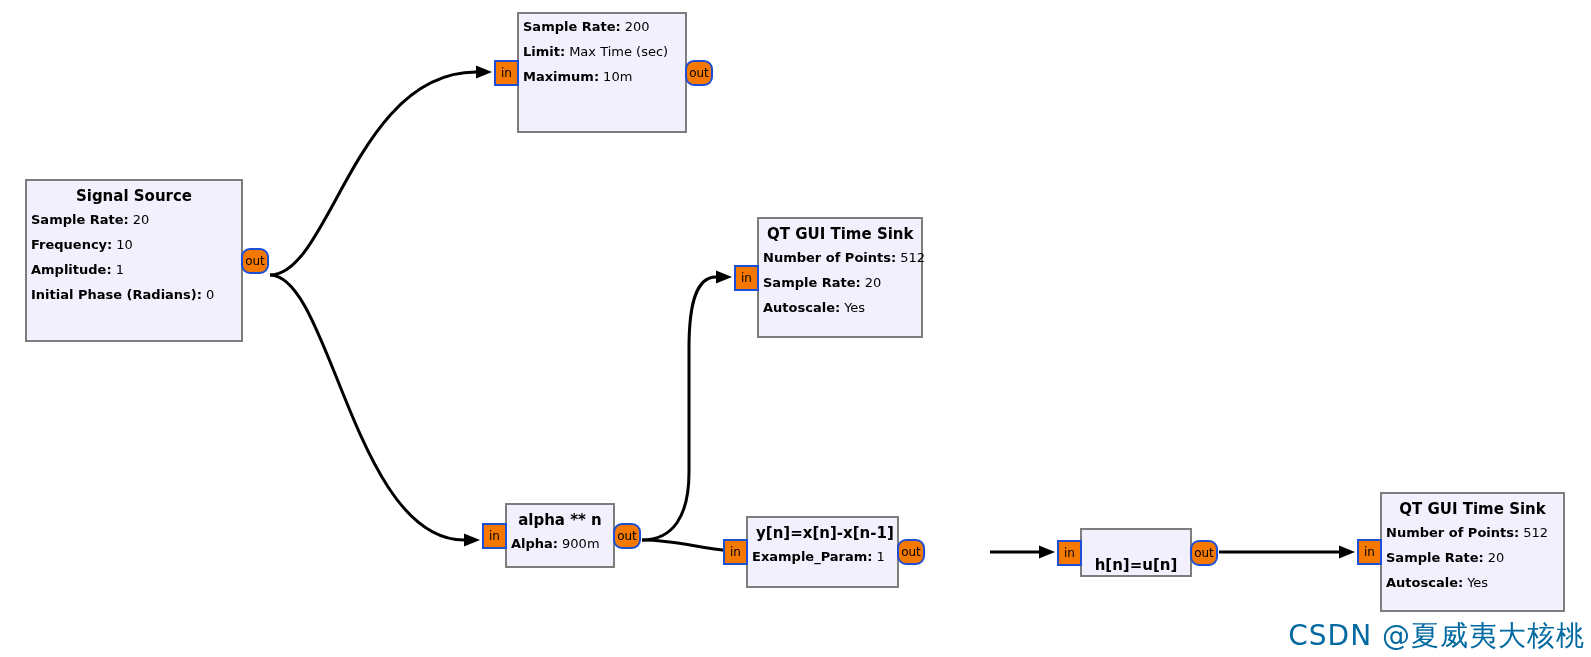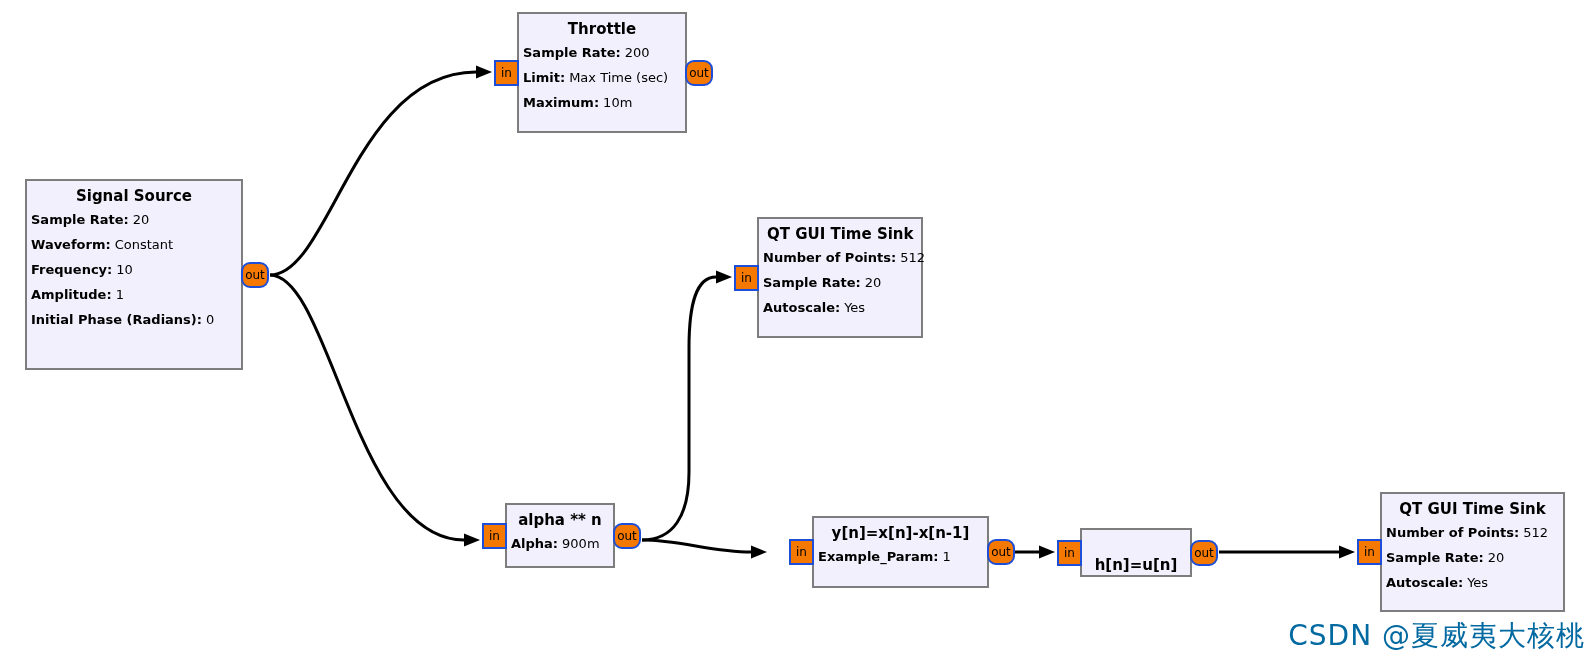--- a/index.html
+++ b/index.html
@@ -50,25 +50,25 @@
     font-size: 12px;
     display: flex;
     align-items: center;
     justify-content: center;
     z-index: 3;
   }
   .port.in  { left: -25px;  width: 25px; }
   .port.out { right: -28px; width: 28px; border-radius: 9px; }
 
   
-  #blk-signal-source { left: 25px;   top: 179px; width: 218px; height: 191px; }
+  #blk-signal-source { left: 25px;   top: 179px; width: 218px; height: 163px; }
   #blk-throttle      { left: 517px;  top: 12px;  width: 170px; height: 121px; }
   #blk-sink1         { left: 757px;  top: 217px; width: 166px; height: 121px; }
   #blk-alpha         { left: 505px;  top: 503px; width: 110px; height: 65px;  }
-  #blk-ynxn          { left: 812px;  top: 516px; width: 177px; height: 72px;  }
+  #blk-ynxn          { left: 746px;  top: 516px; width: 153px; height: 72px;  }
   #blk-hnun          { left: 1080px; top: 528px; width: 112px; height: 49px;
                        display: flex; align-items: center; justify-content: center; }
   #blk-hnun .title   { padding: 0; margin-top: 25px; }
   #blk-sink2         { left: 1380px; top: 492px; width: 185px; height: 120px; }
 
   .watermark {
     position: absolute;
     right: 6px;
     bottom: 2px;
     font-size: 28px;
@@ -106,29 +106,27 @@
     </g>
     <g>
       <path class="wire" d="M 1219 552 L 1339 552"></path>
       <polygon class="arrow" points="1355,552 1339,545.5 1339,558.5"></polygon>
     </g>
   </svg>
 
   <div class="block" id="blk-signal-source">
     <div class="title">Signal Source</div>
     <div class="param"><span class="pl">Sample Rate:</span><span class="pv">20</span></div>
-    <div class="param"><span class="pl">Waveform:</span><span class="pv">Constant</span></div>
     <div class="param"><span class="pl">Frequency:</span><span class="pv">10</span></div>
     <div class="param"><span class="pl">Amplitude:</span><span class="pv">1</span></div>
     <div class="param"><span class="pl">Initial Phase (Radians):</span><span class="pv">0</span></div>
     <div class="port out">out</div>
   </div>
 
   <div class="block" id="blk-throttle">
-    <div class="title">Throttle</div>
     <div class="param"><span class="pl">Sample Rate:</span><span class="pv">200</span></div>
     <div class="param"><span class="pl">Limit:</span><span class="pv">Max Time (sec)</span></div>
     <div class="param"><span class="pl">Maximum:</span><span class="pv">10m</span></div>
     <div class="port in">in</div>
     <div class="port out">out</div>
   </div>
 
   <div class="block" id="blk-sink1">
     <div class="title">QT GUI Time Sink</div>
     <div class="param"><span class="pl">Number of Points:</span><span class="pv">512</span></div>

